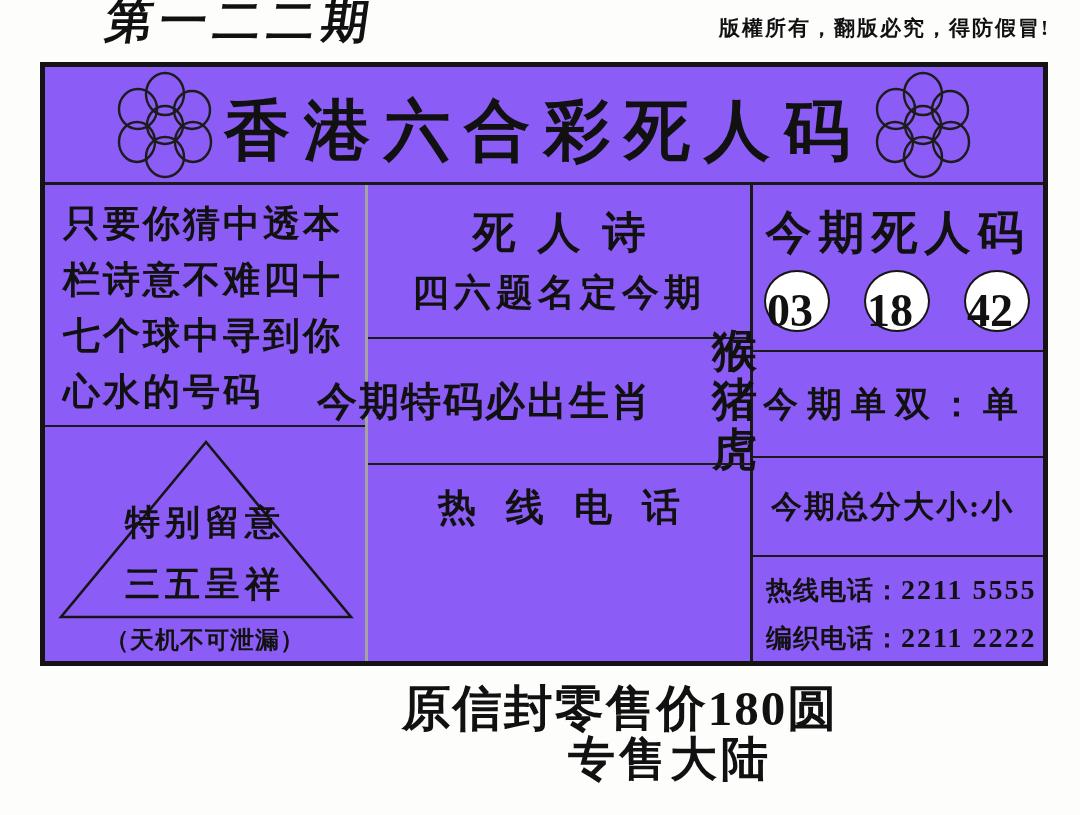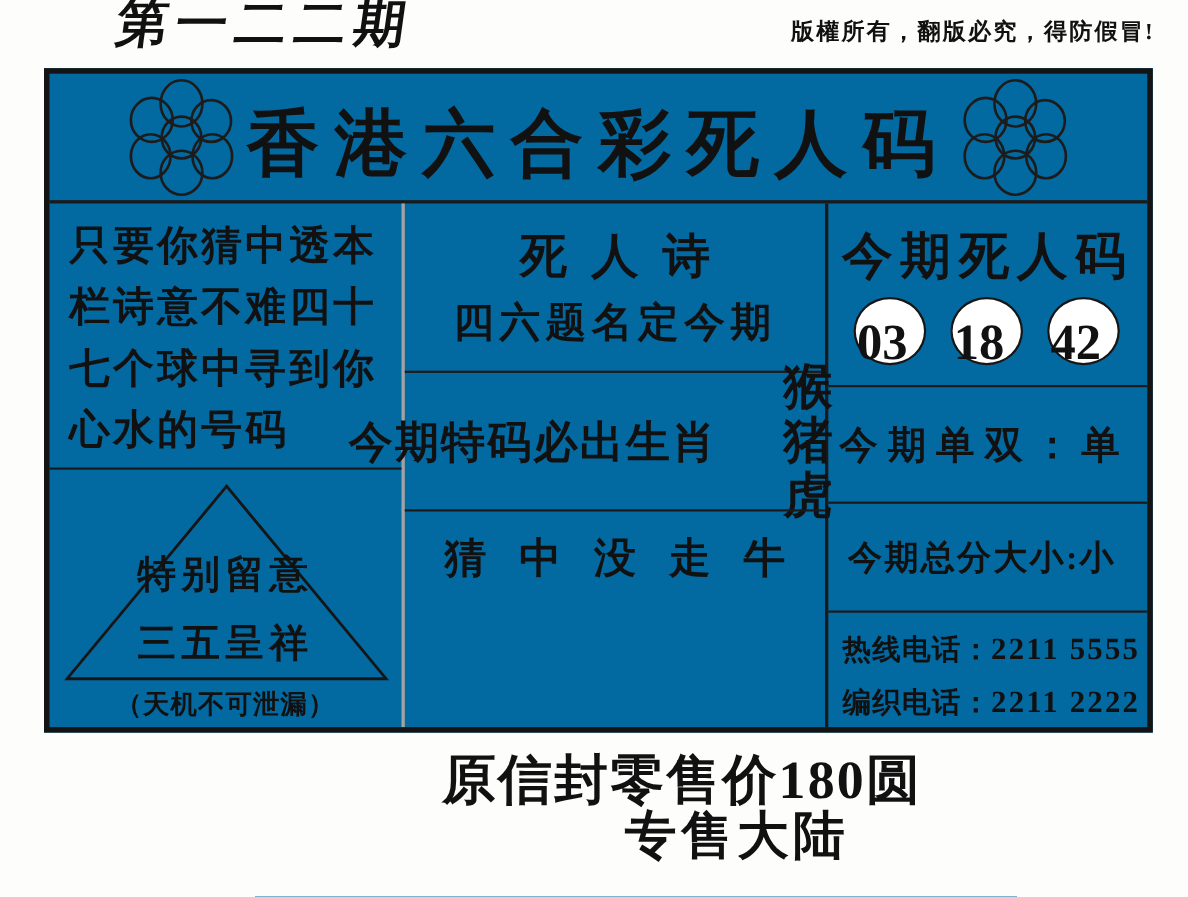--- a/index.html
+++ b/index.html
@@ -13,21 +13,21 @@
     position:absolute;left:106px;top:-10px;
     font-size:47px;font-weight:bold;letter-spacing:7px;
     transform:skewX(-8deg);
   }
   .copyright{
     position:absolute;right:30px;top:14px;
     font-size:21px;font-weight:bold;letter-spacing:2px;
   }
   .outer{
     position:absolute;left:40px;top:62px;width:998px;height:594px;
-    border:5px solid #141414;background:#0369a1;
+    border:5px solid #141414;background:#8b5cf6;
   }
   .title-row{
     position:absolute;left:0;top:0;width:100%;height:118px;
     border-bottom:3px solid #1a1a1a;box-sizing:border-box;
     display:flex;align-items:center;justify-content:space-between;
     padding:0 64px;box-sizing:border-box;
   }
   .main-title{
     font-size:66px;font-weight:bold;letter-spacing:14px;white-space:nowrap;
     transform:translateY(6px);
@@ -65,21 +65,21 @@
   .m-r2-label{font-size:40px;font-weight:bold;letter-spacing:2px;white-space:nowrap;}
   .m-r2-zodiac{font-size:45px;font-weight:bold;letter-spacing:44px;padding-left:57px;line-height:1.1;}
   .m-r3{height:107px;display:flex;align-items:center;padding-left:16px;}
   .m-r3-label{font-size:39px;font-weight:bold;letter-spacing:3px;}
   .m-r4{height:86px;display:flex;align-items:center;justify-content:center;}
   .m-r4-text{font-size:38px;font-weight:bold;letter-spacing:30px;padding-left:30px;white-space:nowrap;}
 
   
   .r-r1{height:165px;display:flex;flex-direction:column;align-items:center;justify-content:center;gap:2px;}
   .r-r1-title{font-size:46px;font-weight:bold;letter-spacing:7px;white-space:nowrap;}
-  .balls{display:flex;gap:20px;margin-top:4px;}
+  .balls{display:flex;gap:32px;margin-top:4px;}
   .ball{position:relative;width:68px;height:64px;}
   .ball-circle{position:absolute;left:0;top:0;width:66px;height:62px;border:2.5px solid #161616;
     border-radius:50%;box-sizing:border-box;background:#fff;}
   .ball-num{position:absolute;left:3px;top:14px;font-size:46px;font-weight:bold;
     font-family:"Liberation Serif","DejaVu Serif",serif;letter-spacing:0px;}
   .r-r2{height:106px;display:flex;align-items:center;padding-left:10px;}
   .r-r2 .lab{font-size:35px;font-weight:bold;letter-spacing:9px;white-space:nowrap;}
   .r-r2 .val{font-size:35px;font-weight:bold;}
   .r-r3{height:99px;display:flex;align-items:center;padding-left:18px;}
   .r-r3 .lab{font-size:31px;font-weight:bold;letter-spacing:2px;white-space:nowrap;}
@@ -151,21 +151,21 @@
       <div class="col col-mid">
         <div class="cell m-r1">
           <div class="m-r1-title">死人诗</div>
           <div class="m-r1-sub">四六题名定今期</div>
         </div>
         <div class="cell m-r2 hdiv">
           <div class="m-r2-label">今期特码必出生肖</div>
           <div class="m-r2-zodiac">猴 猪 虎</div>
         </div>
         <div class="cell m-r4 hdiv">
-          <div class="m-r4-text">猜中没走牛</div>
+          <div class="m-r4-text">热线电话</div>
         </div>
       </div>
 
       <div class="col col-right">
         <div class="cell r-r1">
           <div class="r-r1-title">今期死人码</div>
           <div class="balls">
             <div class="ball">
               <div class="ball-circle"></div>
               <div class="ball-num">03</div>

